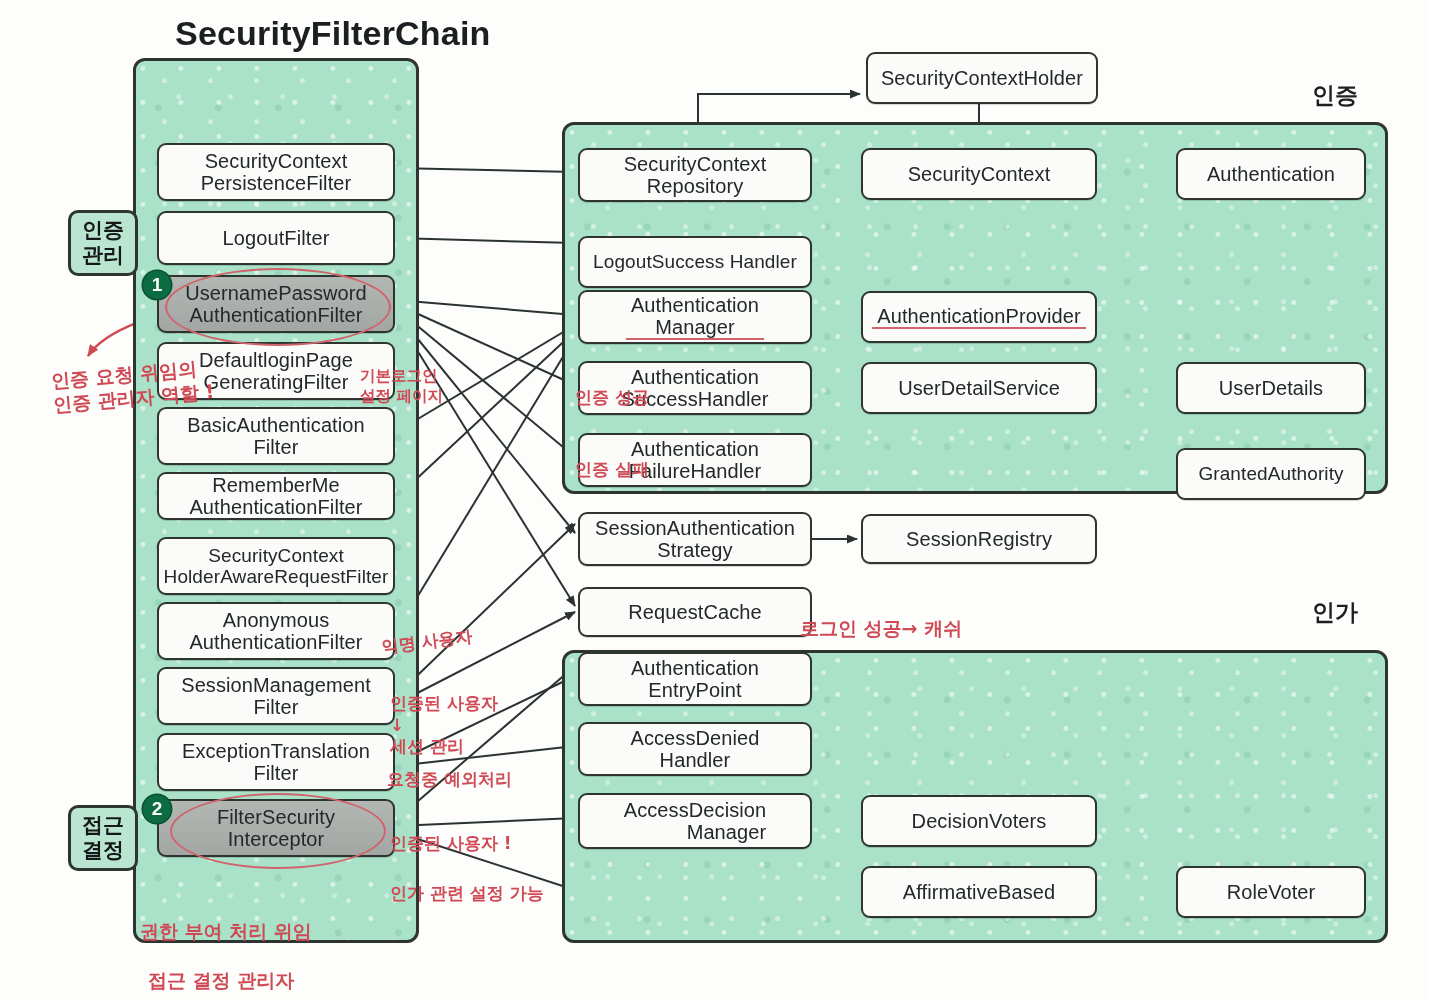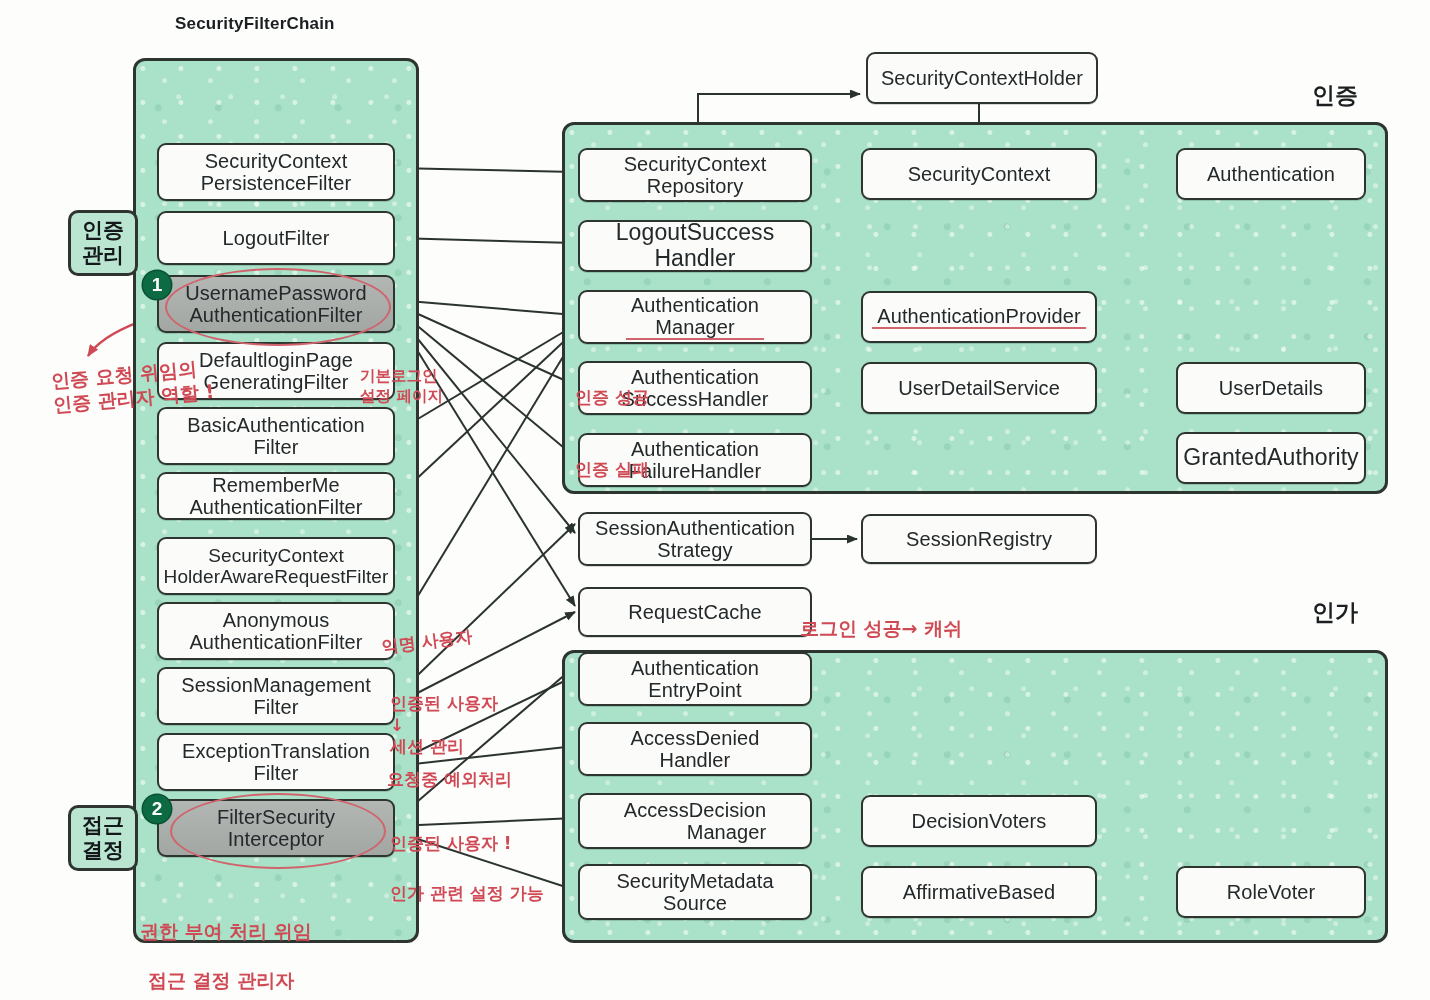--- a/index.html
+++ b/index.html
@@ -22,21 +22,21 @@
     text-align:center;
     color:#23282a;
     line-height:1.12;
     font-size:20px;
     letter-spacing:.1px;
     box-shadow:0 1px 0 rgba(0,0,0,.15);
     z-index:5;
   }
   .box span{display:block;padding:0 5px;white-space:pre-line;}
   .box.gray{background:#a9aeac;background-image:linear-gradient(180deg,#b2b7b4,#a2a7a4);}
-  .box.small{font-size:23px;}
+  .box.small{font-size:19px;margin-top:16px;}
 
   
   .panel{
     position:absolute;box-sizing:border-box;
     border:3px solid #2e3530;border-radius:12px;
     background:#a9e2c8;
     z-index:1;
   }
   .panel.tex::after{
     content:"";position:absolute;inset:0;border-radius:9px;
@@ -46,21 +46,21 @@
       radial-gradient(circle at 82% 76%, rgba(255,255,255,.4) 0 2px, transparent 3px),
       radial-gradient(circle at 37% 85%, rgba(120,190,160,.35) 0 3px, transparent 4px);
     background-size:38px 34px,46px 41px,52px 47px,60px 55px;
     pointer-events:none;
   }
 
   
   .title{
     position:absolute;font-weight:bold;color:#1b1f22;z-index:9;
   }
-  #chain-title{left:175px;top:14px;font-size:17px;letter-spacing:.2px;text-align:center;}
+  #chain-title{left:175px;top:14px;font-size:34px;letter-spacing:.2px;text-align:center;}
   .kor-section{font-size:23px;font-weight:bold;color:#1b1f22;}
 
   
   .sidelabel{
     position:absolute;box-sizing:border-box;
     border:3px solid #2e3530;border-radius:10px;
     background:#b9e5d1;
     display:flex;flex-direction:column;align-items:center;justify-content:center;
     font-size:21px;font-weight:bold;color:#14181a;line-height:1.18;
     z-index:8;
@@ -235,24 +235,20 @@
     <span>Authentication
 EntryPoint</span>
   </div>
   <div class="box" style="left:578px;top:722px;width:234px;height:54px;">
     <span>AccessDenied
 Handler</span>
   </div>
   <div class="box" style="left:578px;top:793px;width:234px;height:56px;text-align:right;">
     <span>AccessDecision
 Manager</span>
-  </div>
-  <div class="box" style="left:578px;top:864px;width:234px;height:56px;">
-    <span>SecurityMetadata
-Source</span>
   </div>
 
   <div class="box" style="left:861px;top:795px;width:236px;height:52px;">
     <span>DecisionVoters</span>
   </div>
   <div class="box" style="left:1176px;top:866px;width:190px;height:52px;">
     <span>RoleVoter</span>
   </div>
 
   <div class="box" style="left:861px;top:866px;width:236px;height:52px;">

